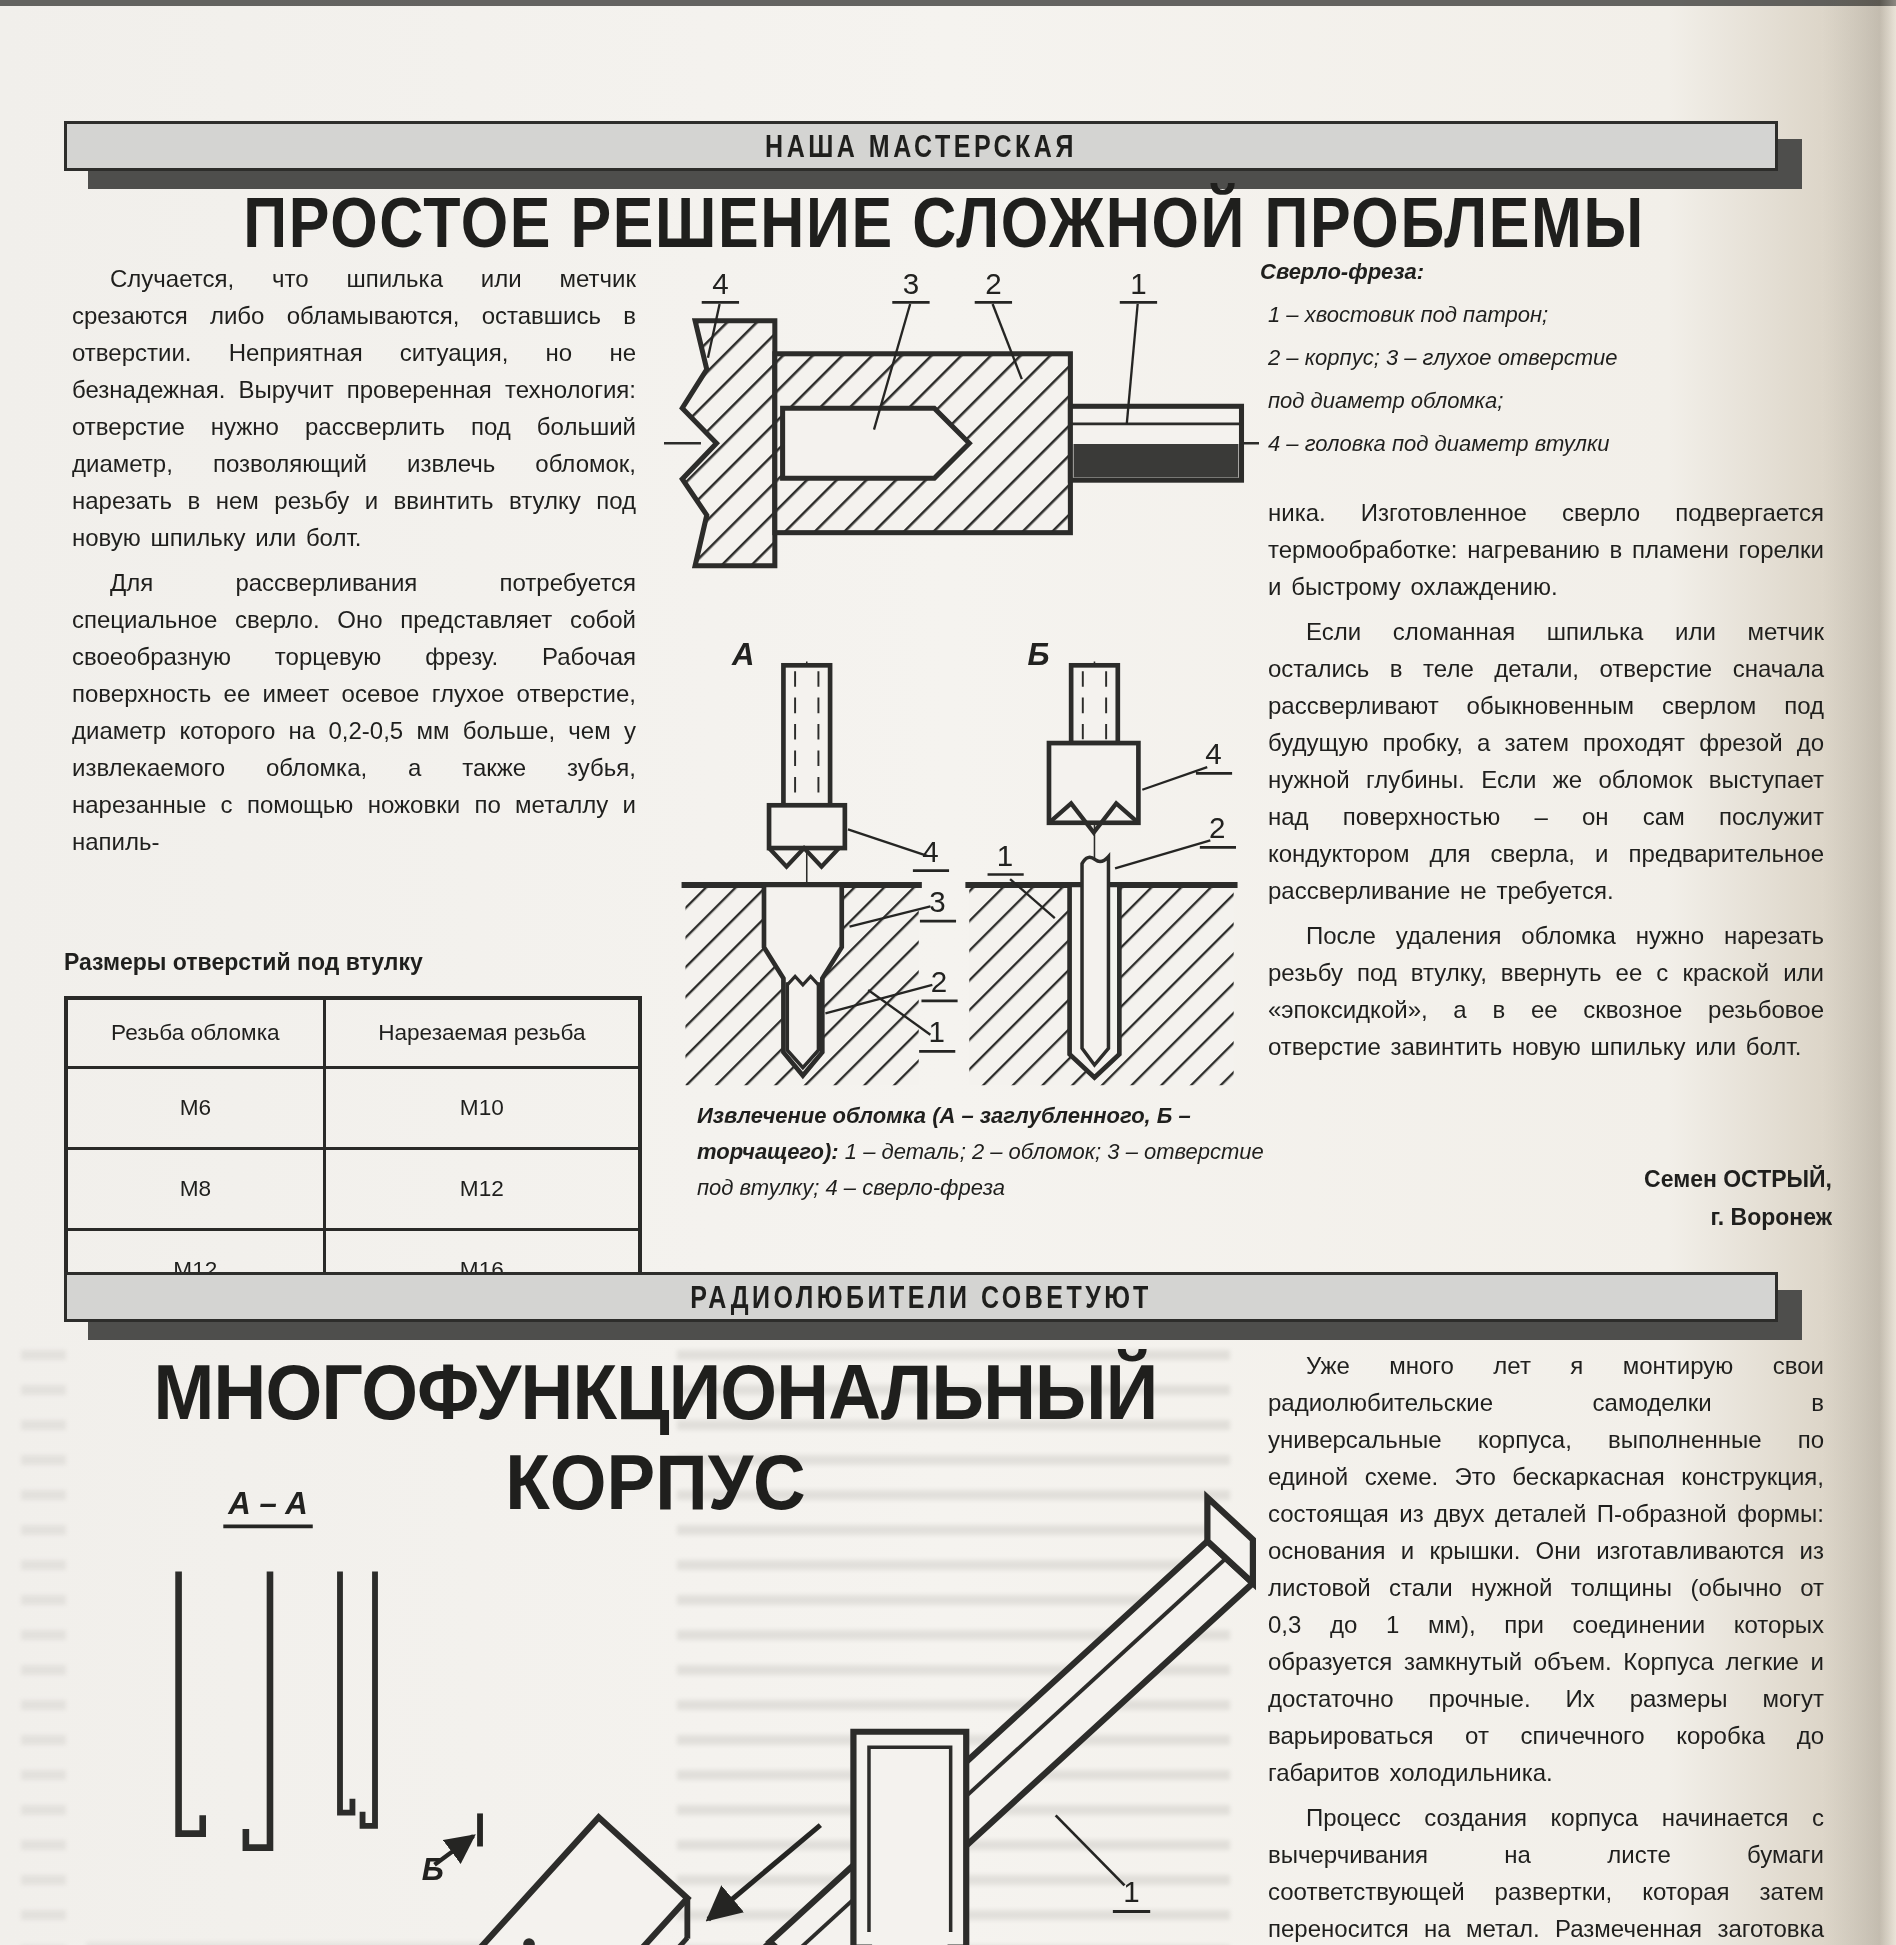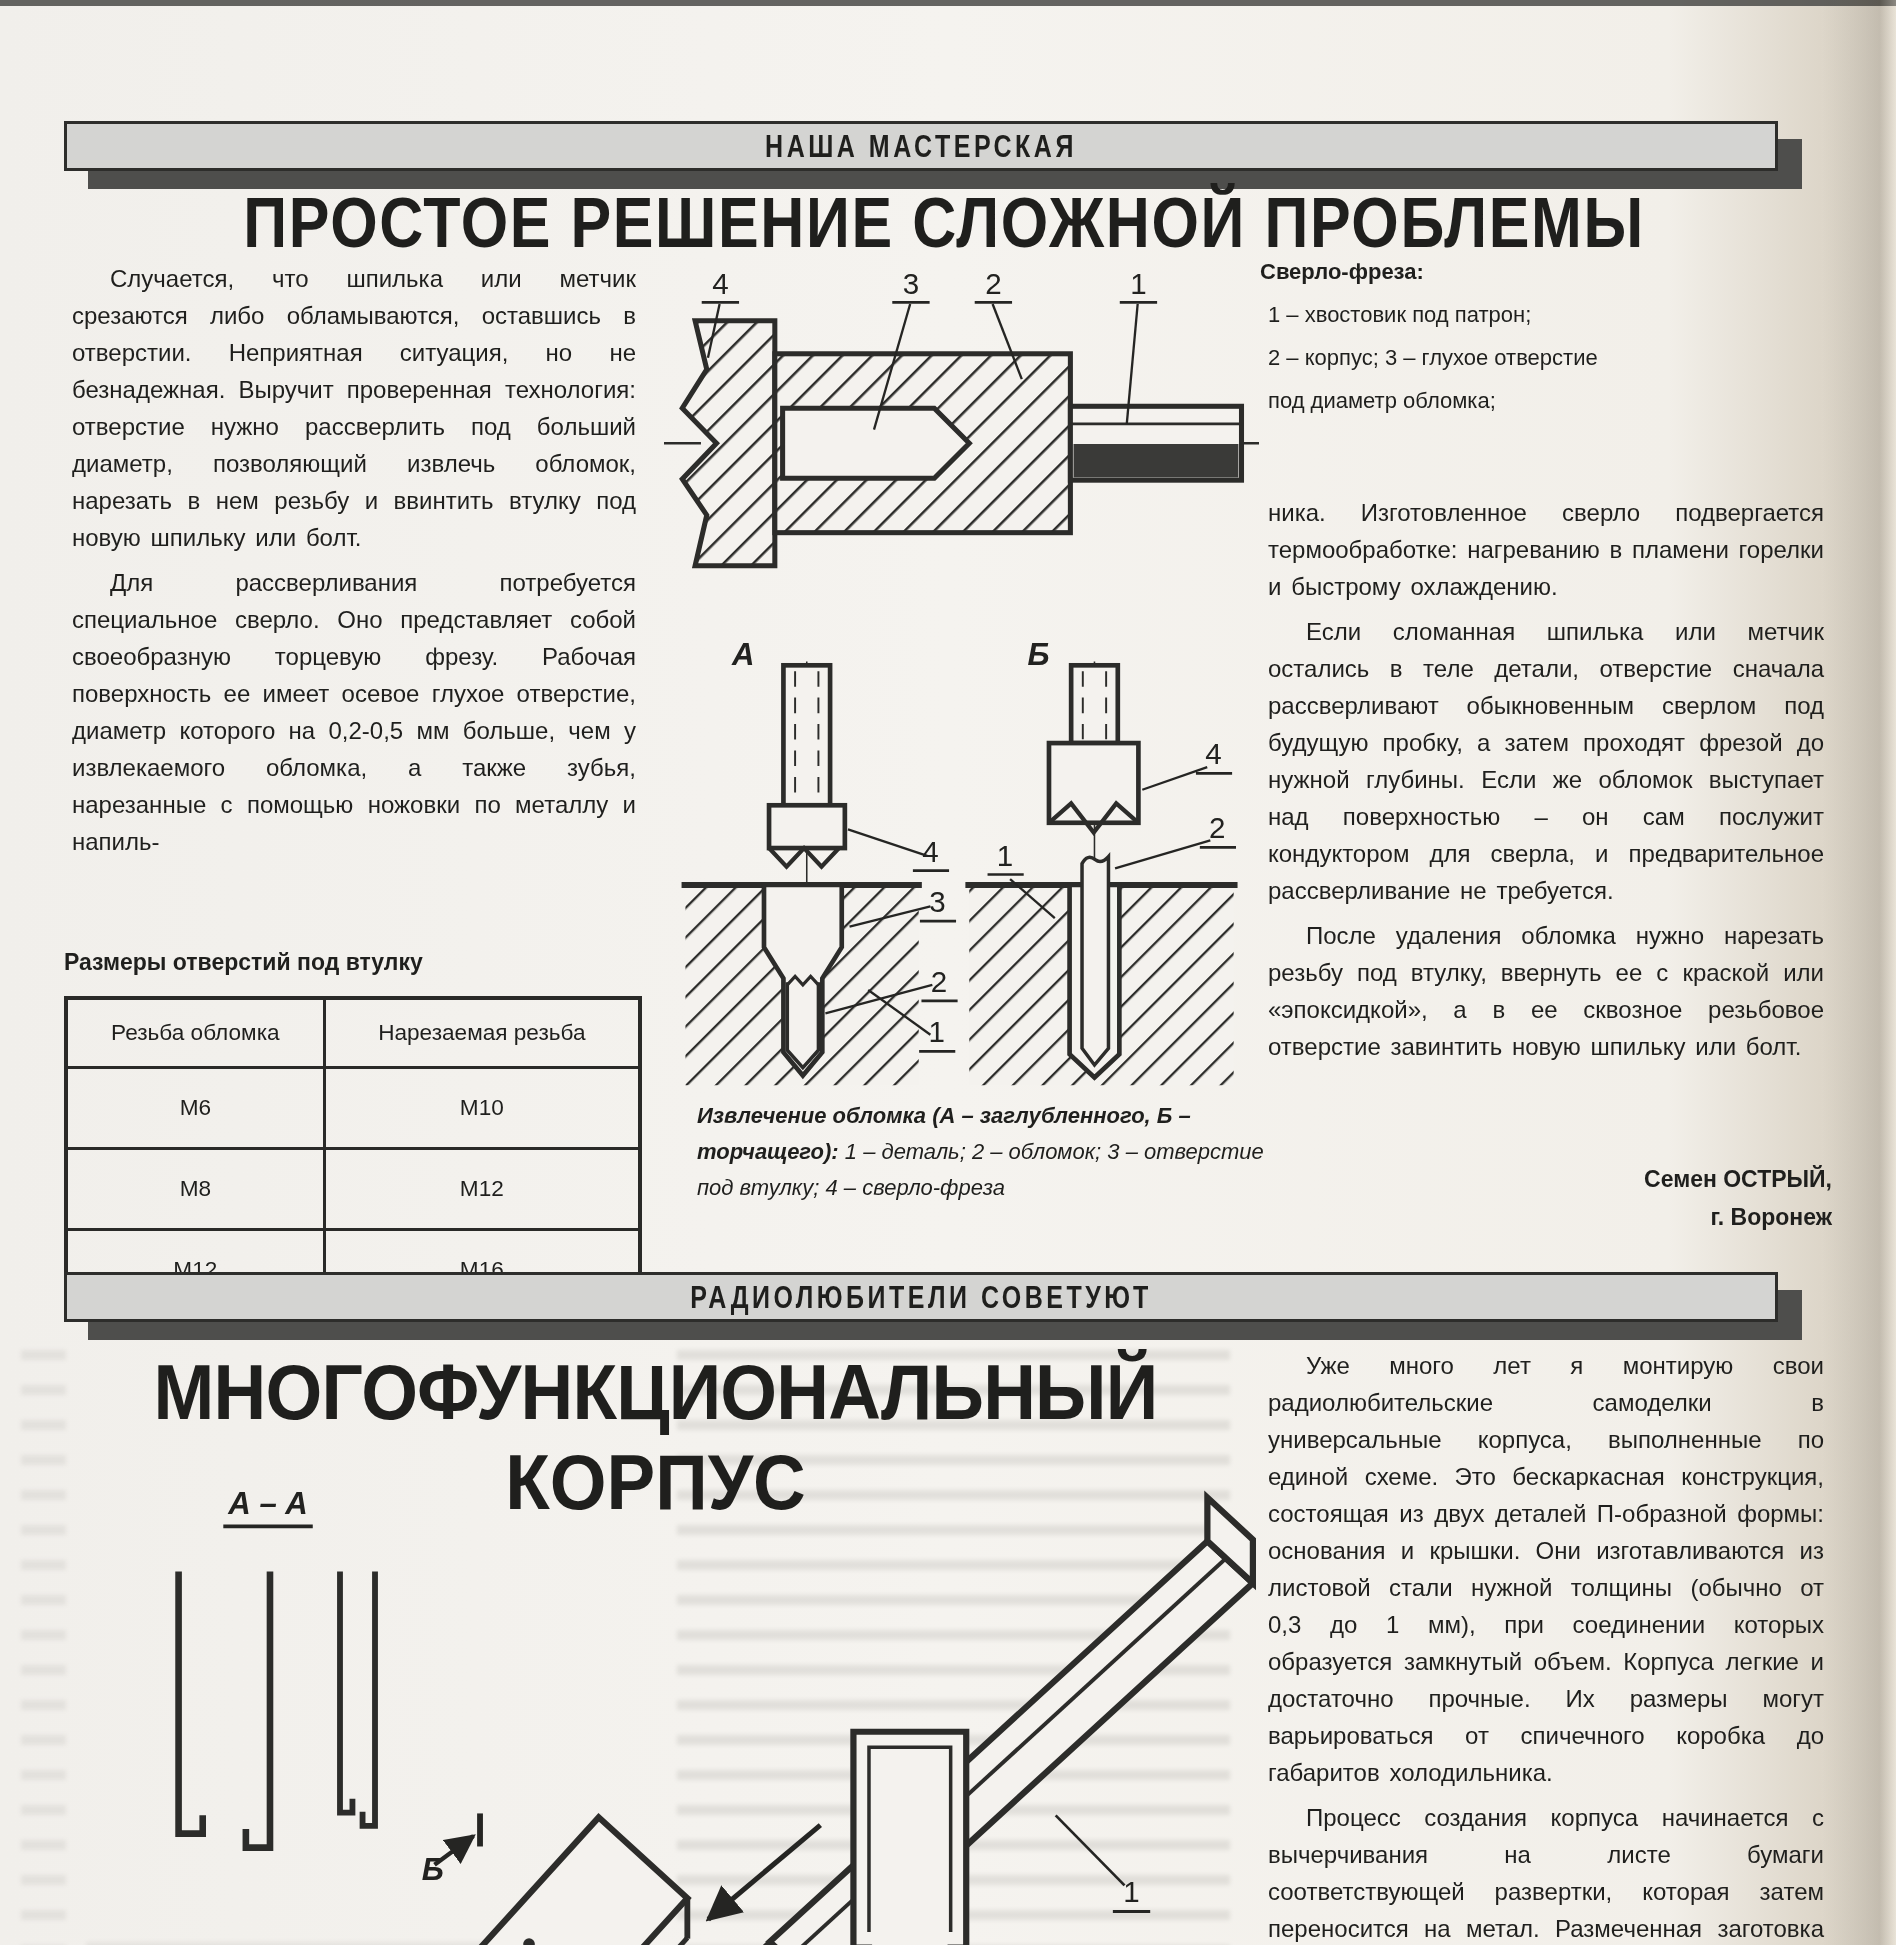--- a/index.html
+++ b/index.html
@@ -17,21 +17,21 @@
   .band span{font-size:25px;font-weight:bold;letter-spacing:3.5px;transform:scaleY(1.25);white-space:nowrap;}
   .headline1{position:absolute;left:117px;top:182px;width:1654px;text-align:center;
     font-size:61px;font-weight:bold;letter-spacing:1.6px;transform:scaleY(1.16);transform-origin:top;white-space:nowrap;}
   .headline2{position:absolute;left:64px;top:1347px;width:1183px;text-align:center;
     font-weight:bold;line-height:1.17;transform:scaleY(1.06);transform-origin:top;}
   .headline2 .l1{font-size:73px;letter-spacing:-0.8px;display:block;white-space:nowrap;}
   .headline2 .l2{font-size:73px;display:block;}
   .col{position:absolute;}
   .col p{margin:8px;font-size:24px;line-height:37px;text-align:justify;text-indent:38px;word-spacing:3.1px;}
   .cont p:first-child{text-indent:0;}
-  .legend{position:absolute;font-size:22px;line-height:35px;}
+  .legend{position:absolute;font-style:italic;font-size:22px;line-height:35px;}
   .legend .lead{font-weight:bold;display:block;}
   .legend p{margin:8px;font-size:22px;line-height:35px;}
   .tbl-wrap{position:absolute;left:64px;top:949px;width:578px;}
   .tbl-title{font-size:23px;font-weight:bold;text-align:left;margin:0 0 20px 0;}
   table{border-collapse:collapse;width:100%;border:4.3px solid #2a2a28;}
   th,td{border:3.5px solid #2a2a28;font-size:22.6px;font-weight:normal;text-align:center;}
   th{height:64px;}td{height:76px;}
   .figcap{position:absolute;font-size:22px;line-height:36px;font-style:italic;}
   .figcap .lead{font-weight:bold;}
   .author{position:absolute;text-align:right;font-weight:bold;font-size:23px;line-height:38px;}
@@ -185,20 +185,21 @@
         </tbody>
     </table>
   </div>
 
   <div class="legend" style="left:1260px;top:254px;width:572px;">
     <span class="lead">Сверло-фреза:</span>
     <div>
         <p>1 – хвостовик под патрон;</p>
         <p>2 – корпус; 3 – глухое отверстие</p>
         <p>под диаметр обломка;</p>
+        <p>4 – головка под диаметр втулки</p>
       </div>
   </div>
 
   <div class="col cont" style="left:1260px;top:486px;width:572px;">
       <p>ника. Изготовленное сверло подвергается термообработке: нагреванию в пламени горелки и быстрому охлаждению.</p>
       <p>Если сломанная шпилька или метчик остались в теле детали, отверстие сначала рассверливают обыкновенным сверлом под будущую пробку, а затем проходят фрезой до нужной глубины. Если же обломок выступает над поверхностью – он сам послужит кондуктором для сверла, и предварительное рассверливание не требуется.</p>
       <p>После удаления обломка нужно нарезать резьбу под втулку, ввернуть ее с краской или «эпоксидкой», а в ее сквозное резьбовое отверстие завинтить новую шпильку или болт.</p>
     </div>
 
   <div class="author" style="left:1260px;top:1160px;width:572px;">

